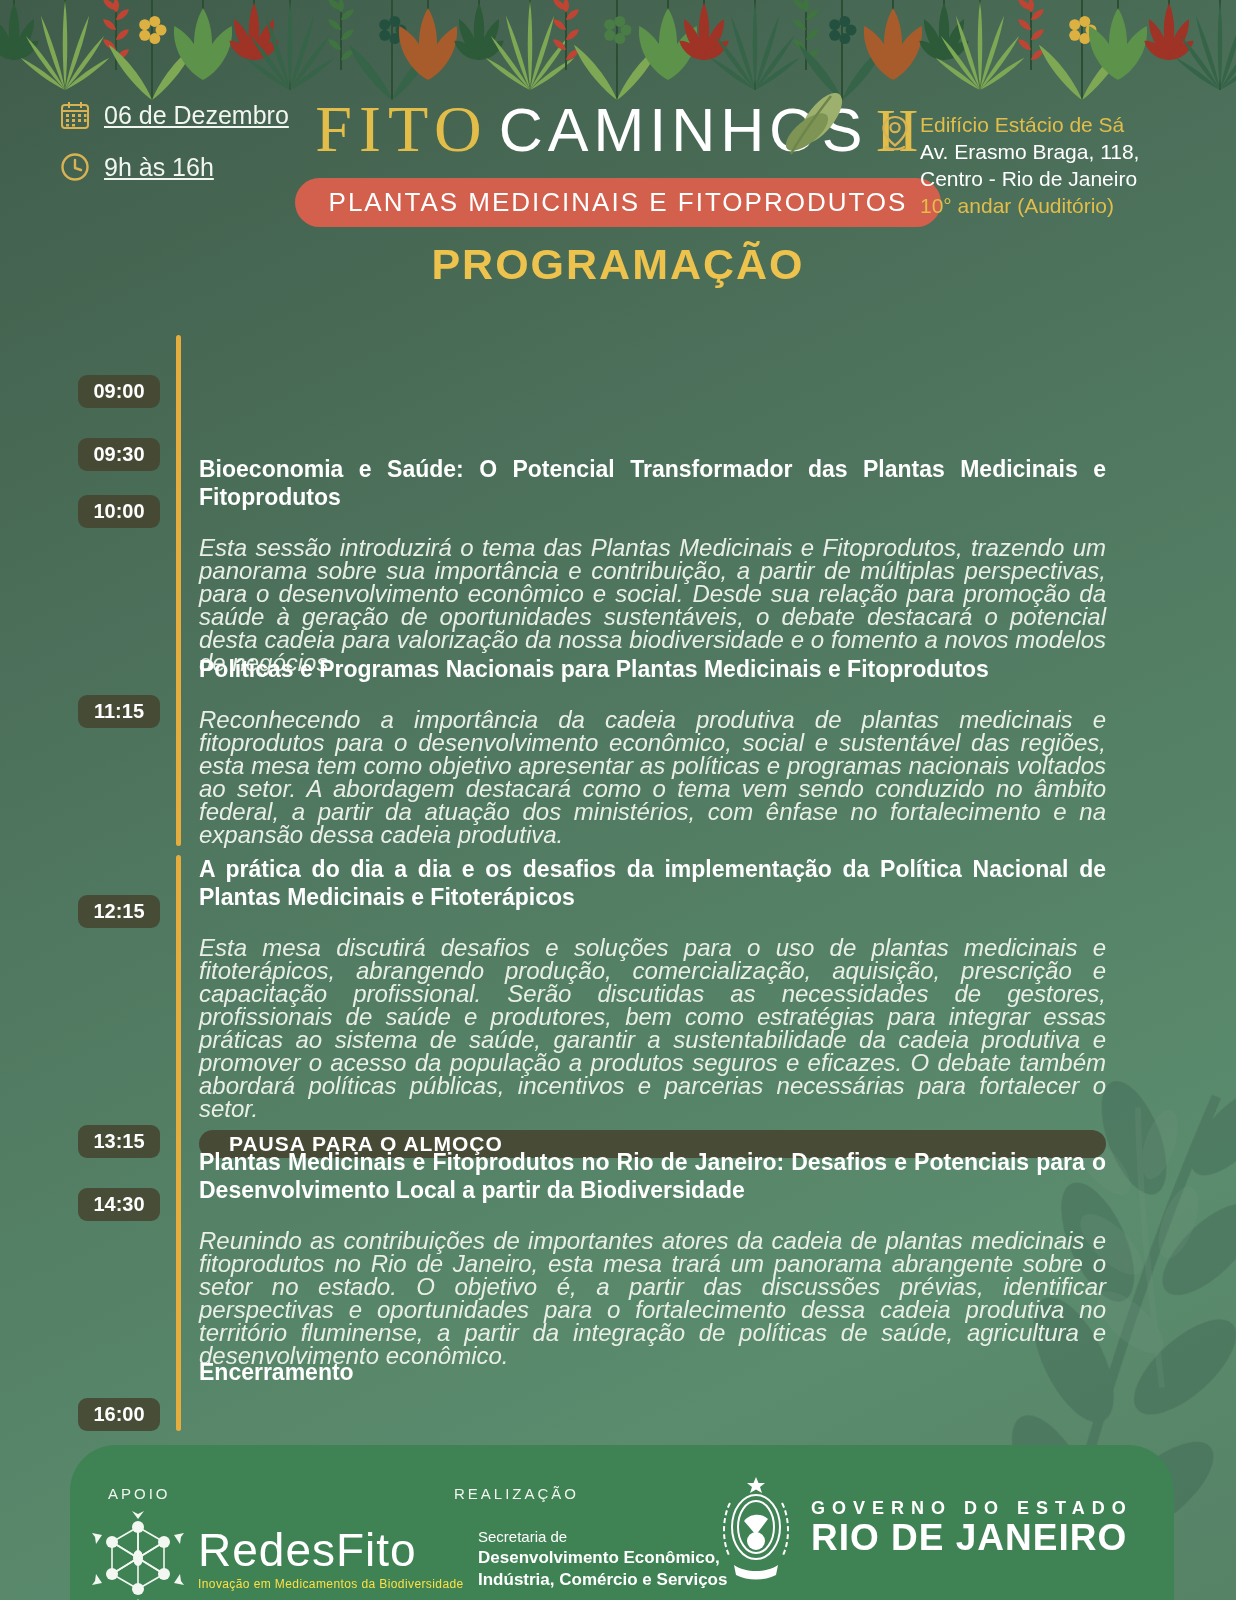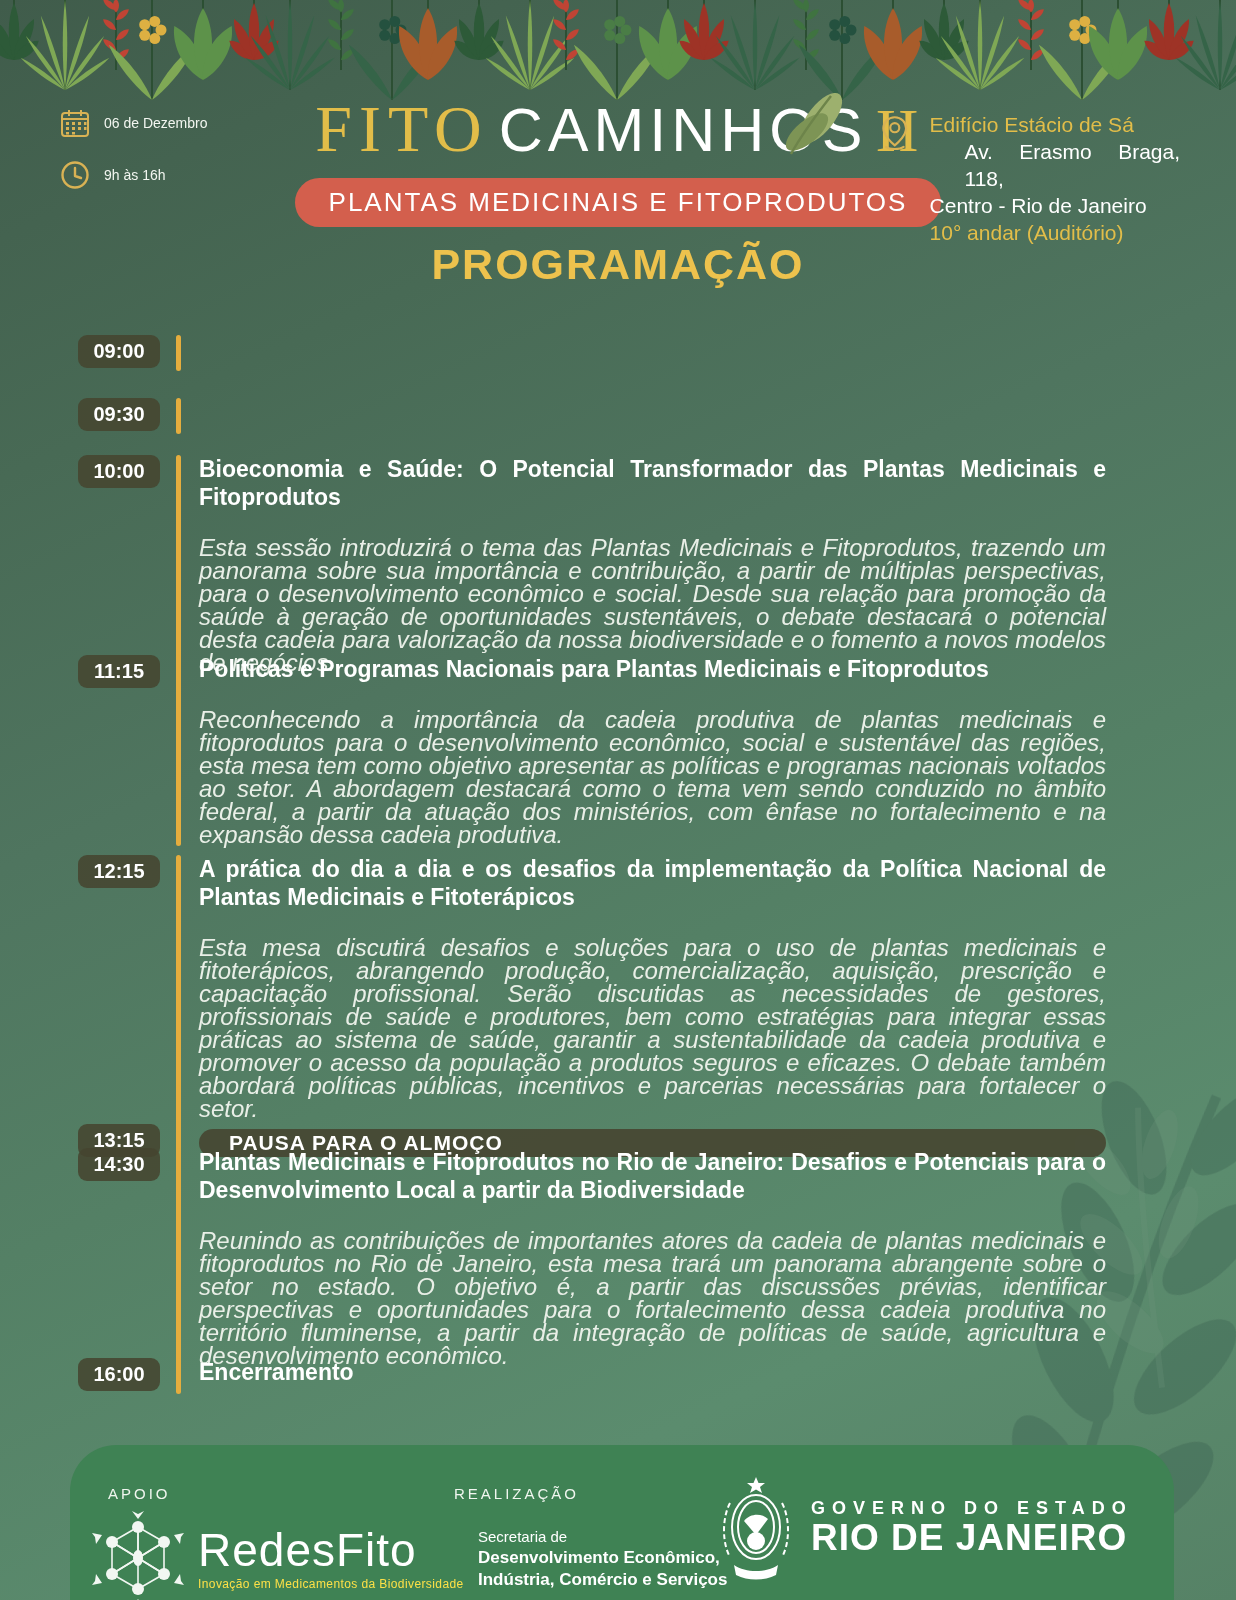--- a/index.html
+++ b/index.html
@@ -4,43 +4,43 @@
 <style>
   html,body{margin:0;padding:0;}
   body{width:1236px;height:1600px;overflow:hidden;font-family:"Liberation Sans",sans-serif;}
   .poster{position:relative;width:1236px;height:1600px;overflow:hidden;
     background:linear-gradient(155deg,#405c4b 0%,#486a55 22%,#4f755f 40%,#548065 58%,#5b8c6e 80%,#568266 100%);}
   
   .band{position:absolute;left:0;top:0;width:1236px;height:102px;}
   
   .wm{position:absolute;pointer-events:none;}
   
-  .meta-left{position:absolute;left:60px;top:108px;color:#f2f6f0;font-size:14px;}
+  .meta-left{position:absolute;left:60px;top:100px;color:#f2f6f0;font-size:25px;text-decoration:underline;}
   .meta-row{display:flex;align-items:center;gap:14px;margin-bottom:22px;}
   .meta-row svg{flex:0 0 auto;}
   .title-block{position:absolute;left:0;right:0;top:96px;text-align:center;}
   .title-line{white-space:nowrap;line-height:1;}
   .t-fito{font-family:"Liberation Serif",serif;font-weight:400;font-size:66px;letter-spacing:7px;color:#e2bd49;}
   .t-cam{font-family:"Liberation Sans",sans-serif;font-weight:400;font-size:61px;letter-spacing:5px;color:#ffffff;margin-left:10px;}
   .t-ii{font-family:"Liberation Serif",serif;font-weight:400;font-size:62px;letter-spacing:2px;color:#e2bd49;margin-left:8px;}
   .o-wrap{position:relative;display:inline-block;}
   .o-wrap svg{position:absolute;top:-16px;left:8px;}
   .pill{display:inline-block;margin-top:16px;background:#d35f4d;color:#fff;font-size:26px;letter-spacing:2px;
     padding:9px 34px;border-radius:40px;}
   .location{position:absolute;right:56px;top:112px;width:300px;font-size:21px;line-height:1.28;color:#ffffff;}
-  .loc-flex{display:flex;gap:20px;}
+  .loc-flex{display:flex;gap:10px;}
   .loc-gold{color:#e2bd49;}
   
   .section-title{position:absolute;left:0;right:0;top:240px;text-align:center;
     font-size:43px;font-weight:800;letter-spacing:2px;color:#edc24d;}
   
   .schedule{position:absolute;left:78px;top:335px;width:1028px;}
   .sched-item{position:absolute;left:0;width:100%;display:flex;align-items:flex-start;}
   .time-badge{flex:0 0 auto;min-width:58px;text-align:center;background:rgba(70,70,48,0.88);color:#fff;
-    font-weight:700;font-size:20px;padding:5px 12px;border-radius:9px;}
+    font-weight:700;font-size:20px;padding:5px 12px;border-radius:9px;margin-top:40px;}
   .vbar{flex:0 0 auto;width:5px;border-radius:3px;background:#e5ad3e;align-self:stretch;min-height:36px;
     margin-left:16px;margin-right:18px;}
   .sched-body{flex:1 1 auto;min-width:0;}
   .sched-title{color:#ffffff;font-weight:700;font-size:23px;line-height:1.22;text-align:justify;}
   .sched-desc{color:#e9efe7;font-style:italic;font-size:24px;line-height:1.15;text-align:justify;margin-top:25px;line-height:23px;}
   .break-bar{flex:1 1 auto;background:rgba(70,71,50,0.92);border-radius:24px;height:28px;display:flex;align-items:center;margin-top:44px;}
   .break-bar span{color:#fff;font-weight:700;font-size:21px;letter-spacing:1px;padding-left:30px;}
   
   .footer{position:absolute;left:70px;right:62px;top:1445px;height:155px;background:#3f8254;
     border-radius:46px 46px 0 0;color:#fff;}
@@ -319,21 +319,21 @@
 
   <div class="location">
     <div class="loc-flex">
       <svg width="30" height="38" viewBox="0 0 30 38" style="margin-top:2px;">
         <path d="M15 3 C 8.4 3 3.5 8 3.5 14.3 C 3.5 21 11 28.5 15 31.5 C 19 28.5 26.5 21 26.5 14.3 C 26.5 8 21.6 3 15 3 Z" fill="none" stroke="#d9b254" stroke-width="2.2"></path>
         <circle cx="15" cy="13.6" r="4.6" fill="none" stroke="#d9b254" stroke-width="2.2"></circle>
         <path d="M6 33 C 10 36 20 36 24 33" fill="none" stroke="#d9b254" stroke-width="2.2" stroke-linecap="round"></path>
       </svg>
       <div>
         <div class="loc-gold">Edifício Estácio de Sá</div>
-        <div style="text-align:justify;margin-left:35px;">Av. Erasmo Braga, 118,</div>
+        <div style="text-align:justify;">Av. Erasmo Braga, 118,</div>
         <div>Centro - Rio de Janeiro</div>
         <div class="loc-gold">10° andar (Auditório)</div>
       </div>
     </div>
   </div>
 
   <div class="section-title">PROGRAMAÇÃO</div>
 
   <div class="schedule" id="schedule">
       <div class="sched-item" style="top: 0px;">

